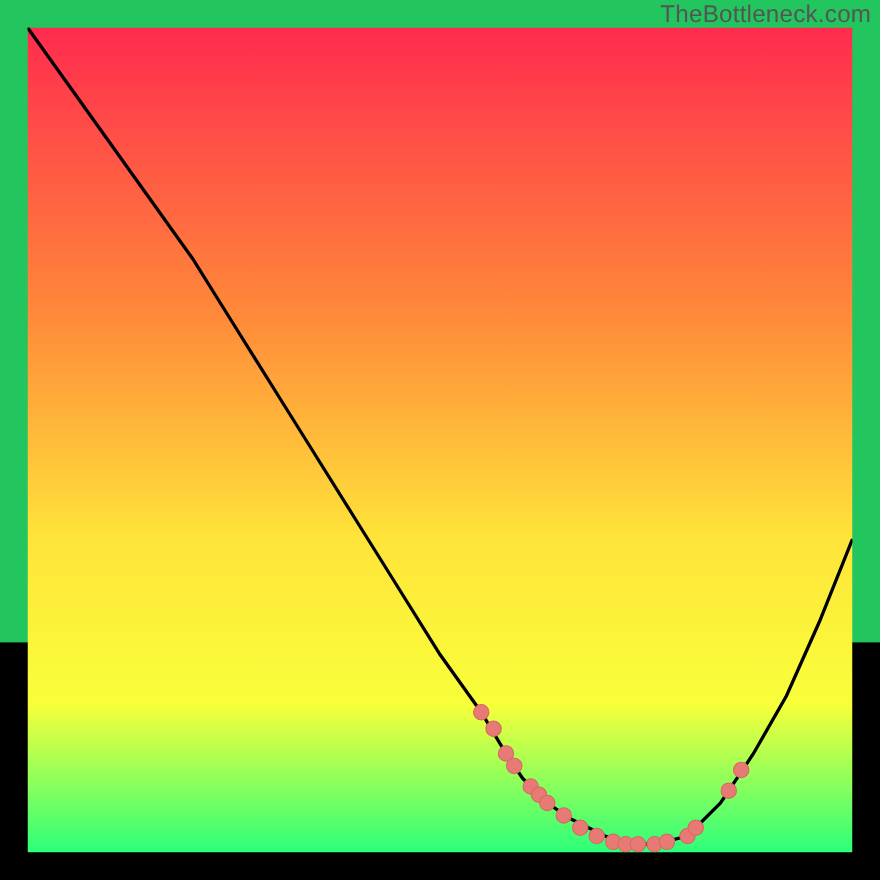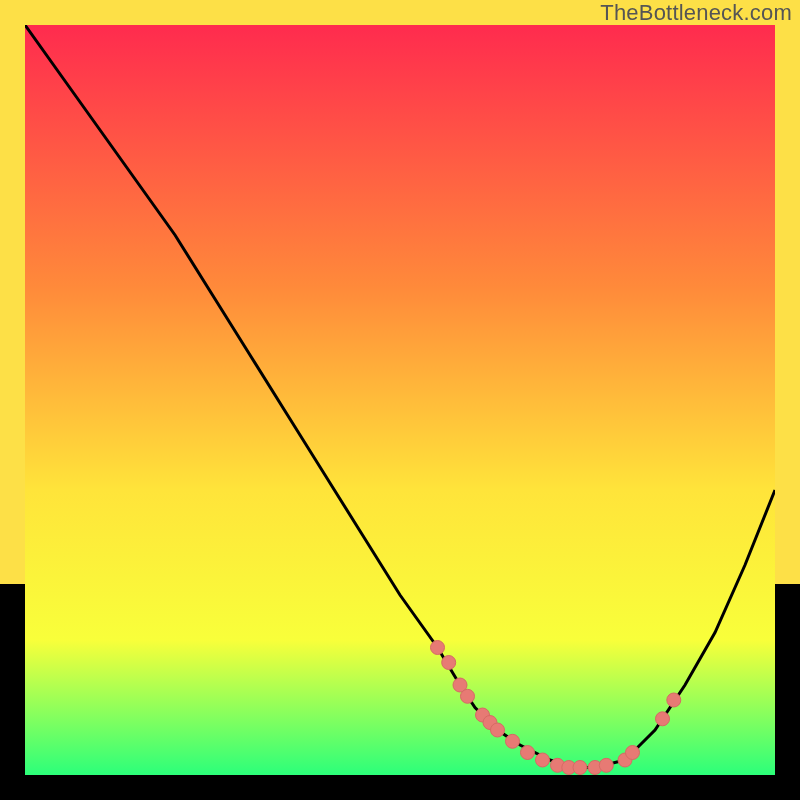--- a/index.html
+++ b/index.html
@@ -8,21 +8,21 @@
     background: #000;
     width: 800px;
     height: 800px;
     overflow: hidden;
     font-family: Arial, Helvetica, sans-serif;
   }
   .frame {
     position: relative;
     width: 800px;
     height: 584px;
-    background: #fde047;
+    background: #22c55e;
   }
   .watermark {
     position: absolute;
     top: 0px;
     right: 8px;
     color: #555;
     font-size: 22px;
     font-weight: 500;
     letter-spacing: 0.2px;
   }

